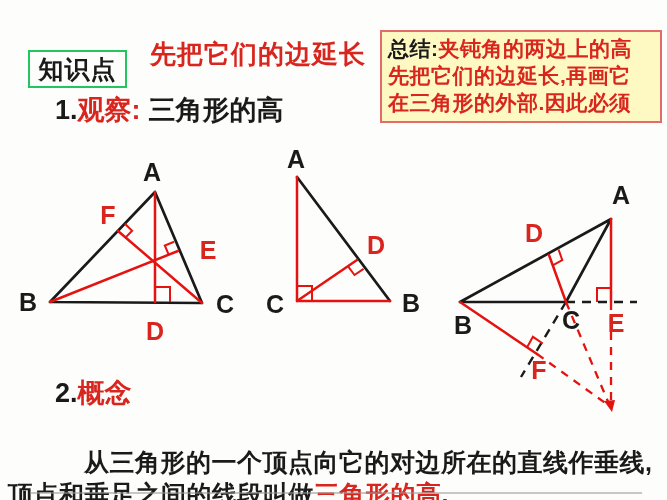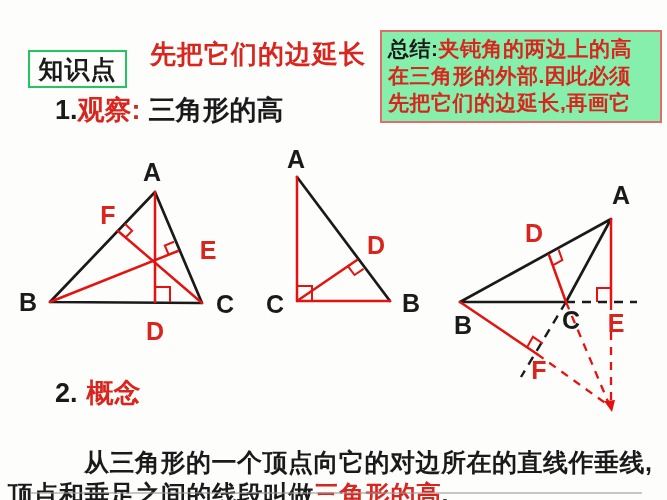--- a/index.html
+++ b/index.html
@@ -19,29 +19,29 @@
     position:absolute;left:28px;top:50px;width:95px;height:34px;
     border:2px solid #22c55e;display:flex;align-items:center;justify-content:center;
     font-size:25px;letter-spacing:1px;
   }
   .title{
     position:absolute;left:150px;top:37px;
     font-size:26px;letter-spacing:1px;color:#d8251e;
   }
   .summary{
     position:absolute;left:380px;top:30px;width:267px;
-    border:2px solid #e26b6b;background:#86efac;
+    border:2px solid #e26b6b;background:#fef9c3;
     padding:3px 5px 5px 6px;
     font-size:21px;line-height:27px;letter-spacing:0.5px;
   }
   .h1{position:absolute;left:55px;top:92px;font-size:27px;}
   .h1 .kw{}
   .h1 .rest{margin-left:8px;}
   .h2{position:absolute;left:55px;top:375px;font-size:27px;}
-  .h2 .kw{margin-left:9px;}
+  .h2 .kw{}
   .para{position:absolute;left:8px;top:422px;font-size:25px;line-height:32px;letter-spacing:0.5px;margin-top:24px;}
   .para .indent{padding-left:76px;}
   .divider{position:absolute;left:30px;top:492px;width:612px;height:2px;background:#9a9a9a;opacity:.55;}
 
   svg.diagrams{position:absolute;left:0;top:140px;width:667px;height:285px;}
   .side{stroke:#1a1a1a;stroke-width:2.7;fill:none;stroke-linejoin:round;stroke-linecap:round;}
   .side-dash{stroke:#1a1a1a;stroke-width:2.4;fill:none;stroke-dasharray:9 7;stroke-linecap:butt;}
   .alt{stroke:#e41310;stroke-width:2.5;fill:none;stroke-linecap:round;stroke-linejoin:round;}
   .alt-dash{stroke:#e41310;stroke-width:2.3;fill:none;stroke-dasharray:8 7;stroke-linecap:butt;}
   .mark{stroke:#e41310;stroke-width:2;fill:none;stroke-linejoin:miter;}
@@ -56,22 +56,22 @@
 <div class="slide">
 
   <div class="kp-box">
     <span>知识点</span>
   </div>
 
   <div class="title">先把它们的边延长</div>
 
   <div class="summary">
     <div><span class="blk">总结:</span><span class="red">夹钝角的两边上的高</span></div>
+    <div class="red">先把它们的边延长,再画它</div>
     <div class="red">在三角形的外部.因此必须</div>
-    <div class="red">先把它们的边延长,再画它</div>
   </div>
 
   <div class="h1">
     <span class="blk">1.</span><span class="red kw">观察:</span><span class="blk rest">三角形的高</span>
   </div>
 
   <svg class="diagrams" viewBox="0 140 667 285" aria-hidden="true">
 
     <g>
       <path class="side" d="M155 192 L50 302 L202 303 Z"></path>

